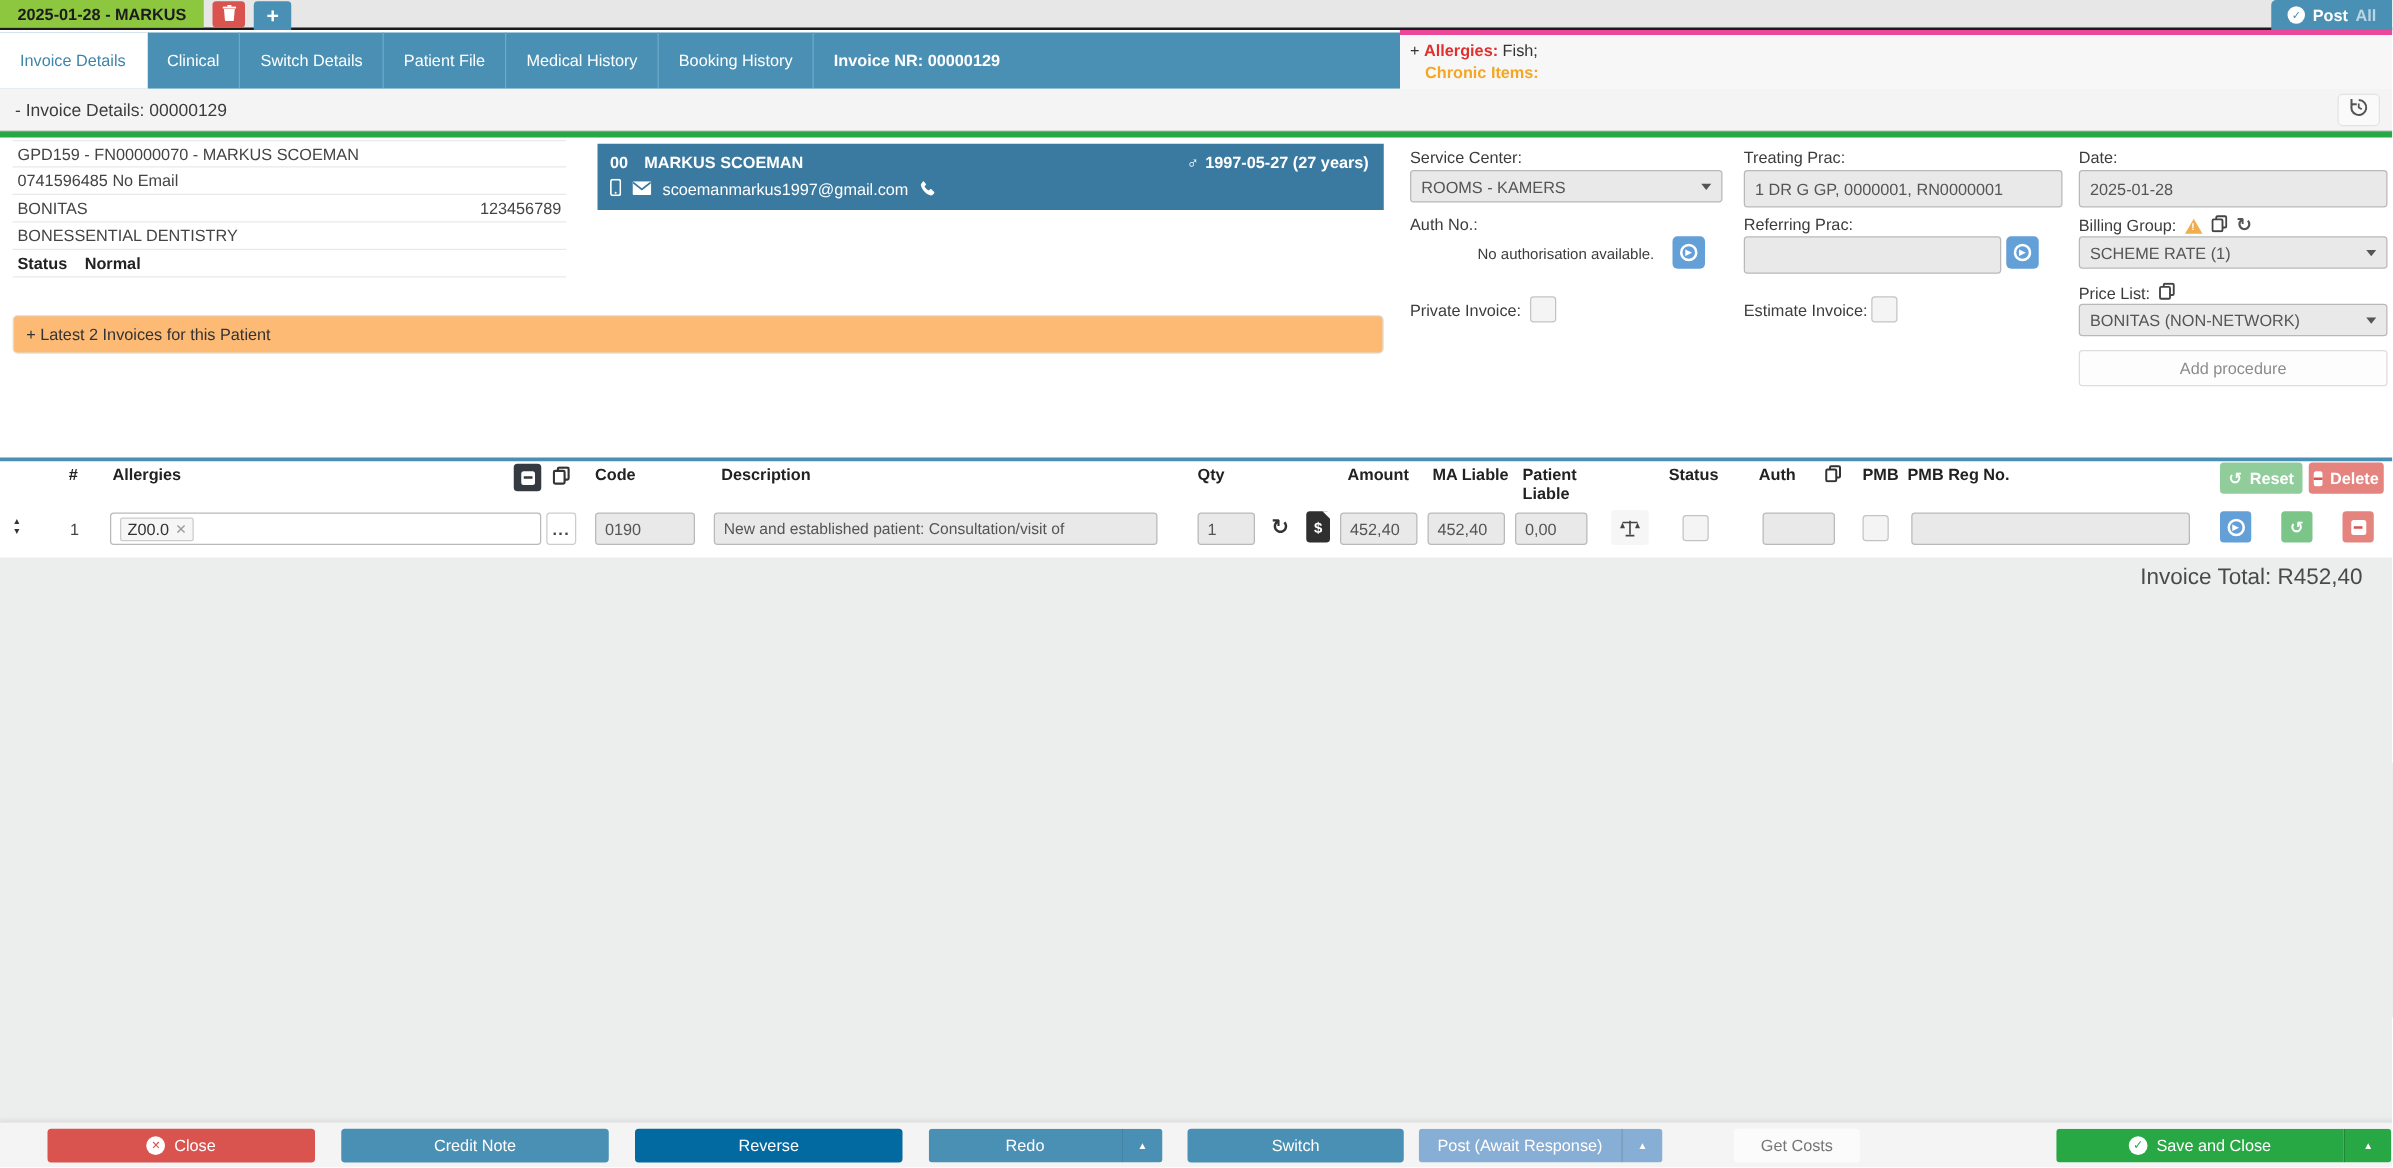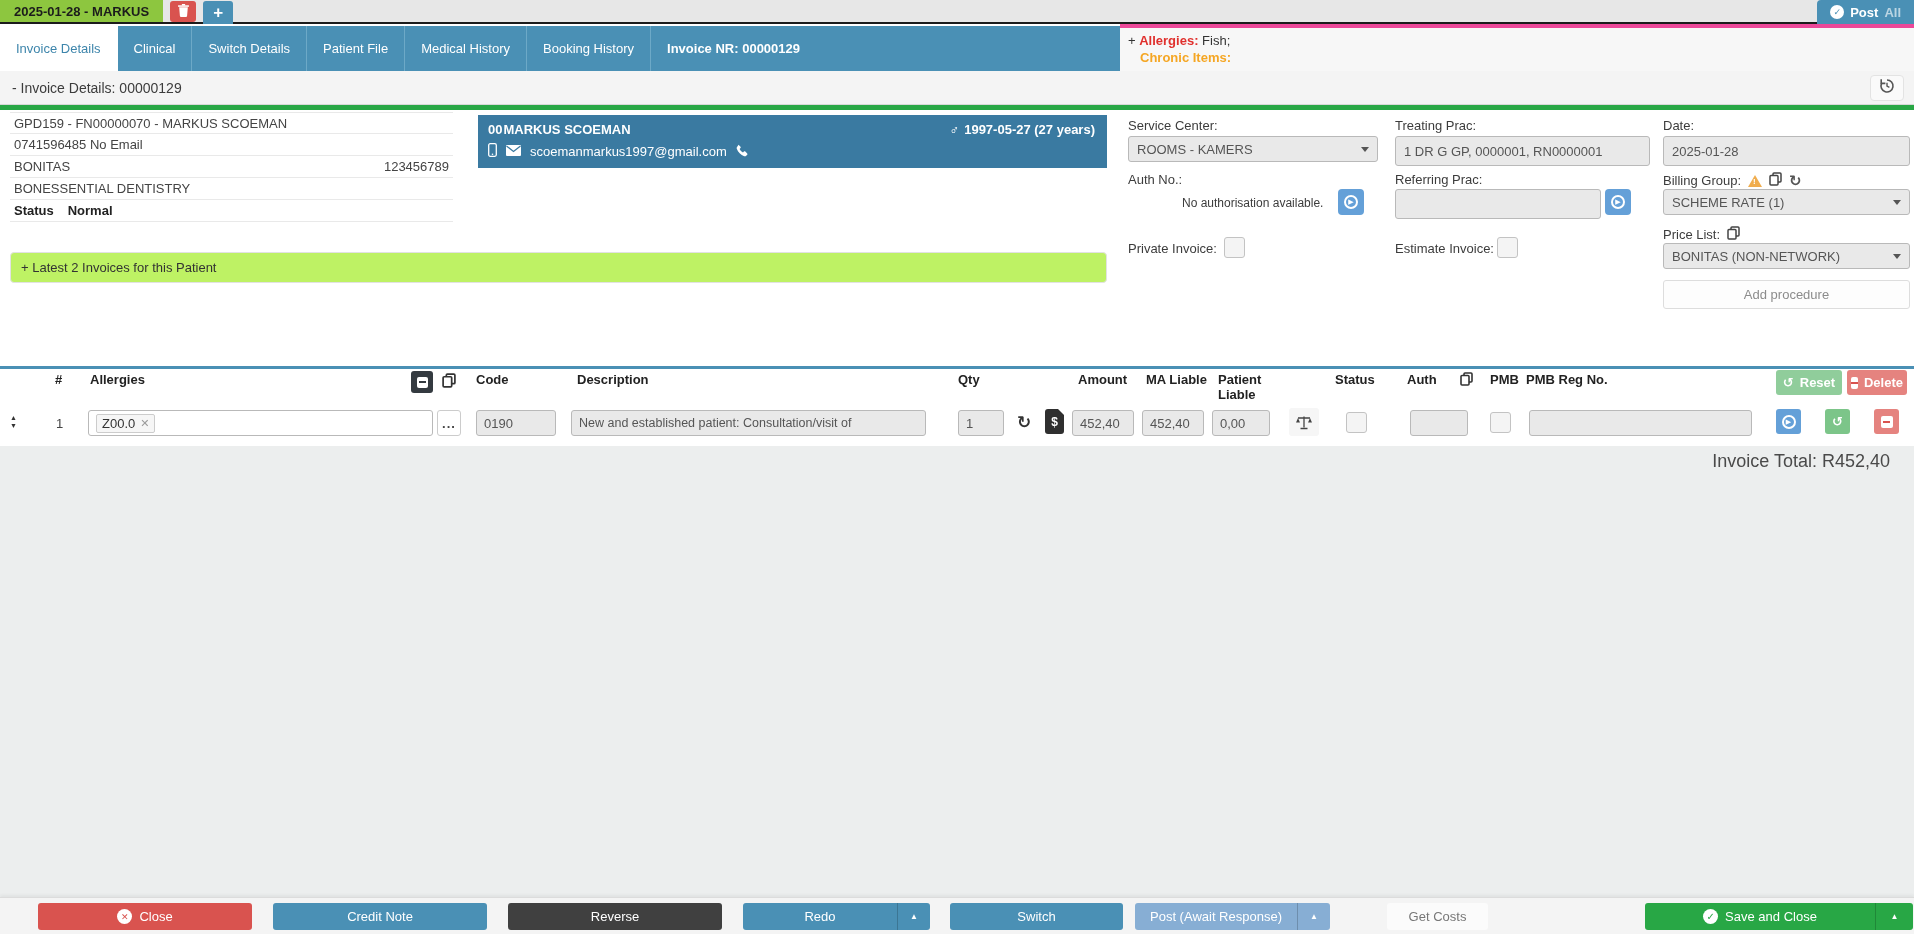--- a/index.html
+++ b/index.html
@@ -30,21 +30,21 @@
   
   .sechead { position:absolute; left:0; top:71px; width:1914px; height:34px; background:#f4f4f4; border-bottom:1px solid #d8d8d8; display:flex; align-items:center; padding:0 10px 0 12px; font-size:14px; color:#3c3c3c; }
   .hist-btn { margin-left:auto; width:34px; height:26px; background:#fafafa; border:1px solid #e3e3e3; border-radius:4px; display:flex; align-items:center; justify-content:center; }
   .greenline { position:absolute; left:0; top:105px; width:1914px; height:5px; background:#28a745; }
 
   
   .ppanel { position:absolute; left:10px; top:112px; width:443px; }
   .prow { height:22px; display:flex; align-items:center; border-bottom:1px solid #e9e9e9; padding:0 4px; color:#444; }
   .prow .rt { margin-left:auto; }
   .prow .b { font-weight:bold; color:#222; }
-  .latestbar { position:absolute; left:10px; top:252px; width:1097px; height:31px; background:#bef264; border:1px solid #e2e2e2; border-radius:4px; display:flex; align-items:center; padding:0 10px; color:#333; }
+  .latestbar { position:absolute; left:10px; top:252px; width:1097px; height:31px; background:#fdba74; border:1px solid #e2e2e2; border-radius:4px; display:flex; align-items:center; padding:0 10px; color:#333; }
 
   
   .pcard { position:absolute; left:478px; top:115px; width:629px; height:53px; background:#3a7aa1; color:#fff; padding:7px 12px 0 10px; }
   .pcard .l1 { display:flex; align-items:center; font-weight:bold; }
   .pcard .l1 .rt { margin-left:auto; font-weight:bold; display:flex; align-items:center; gap:5px; }
   .pcard .l2 { margin-top:6px; display:flex; align-items:center; gap:9px; }
 
   
   .flabel { position:absolute; color:#3c3c3c; }
   .finput { position:absolute; height:26px; background:#e9e9e9; border:1px solid #b9b9b9; border-radius:3px; padding:14px 8px; display:flex; align-items:center; color:#555; }
@@ -88,21 +88,21 @@
   .scale-ic { position:absolute; left:1289px; top:408px; width:30px; height:28px; background:#f6f6f6; border-radius:3px; display:flex; align-items:center; justify-content:center; }
 
   .grayzone { position:absolute; left:0; top:446px; width:1914px; height:451px; background:#eceeee; }
   .invtotal { text-align:right; padding:5px 24px 0 0; font-size:18px; color:#4a4a4a; }
 
   
   .footer { position:absolute; left:0; bottom:0; width:1914px; height:37px; background:#f4f4f4; border-top:1px solid #dcdcdc; box-shadow:0 -2px 3px rgba(0,0,0,.05); }
   .fbtn { position:absolute; top:5px; height:27px; border-radius:3px; color:#fff; display:flex; align-items:center; justify-content:center; gap:7px; }
   .fbtn.redb { background:#d9534f; }
   .fbtn.blueb { background:#4a90b5; }
-  .fbtn.liteb { background:#404040; }
+  .fbtn.liteb { background:#0369a1; }
   .fbtn.whiteb { background:#fbfbfb; color:#777; }
   .splitwrap { position:absolute; top:5px; height:27px; display:flex; border-radius:3px; overflow:hidden; }
   .splitwrap .main { height:27px; color:#fff; display:flex; align-items:center; justify-content:center; gap:7px; }
   .splitwrap .arrow { width:100%; height:27px; display:flex; align-items:center; justify-content:center; color:#fff; font-size:8px; border-left:1px solid rgba(0,0,0,.18); }
   .ico-circ-r { width:15px; height:15px; border-radius:50%; background:#fff; color:#d9534f; font-size:9px; font-weight:bold; display:flex; align-items:center; justify-content:center; }
   .ico-circ-g { width:15px; height:15px; border-radius:50%; background:#fff; color:#28a745; font-size:10px; font-weight:bold; display:flex; align-items:center; justify-content:center; }
 </style>
 </head>
 <body>
 
@@ -199,21 +199,21 @@
       <span class="b" style="margin-left:14px;">Normal</span>
     </div>
   </div>
   <div class="latestbar">
     <span>+ Latest 2 Invoices for this Patient</span>
   </div>
 
   <div class="pcard">
     <div class="l1">
       <span>00</span>
-      <span style="margin-left:1px;">MARKUS SCOEMAN</span>
+      <span style="margin-left:13px;">MARKUS SCOEMAN</span>
       <span class="rt">
         <span>♂</span>
         <span>1997-05-27 (27 years)</span>
       </span>
     </div>
     <div class="l2">
       <span>
         <svg width="9" height="14" viewBox="0 0 9 14">
             <rect x="0.7" y="0.7" width="7.6" height="12.6" rx="1.5" fill="none" stroke="#fff" stroke-width="1.3"></rect>
             <circle cx="4.5" cy="11.2" r="0.8" fill="#fff"></circle>

